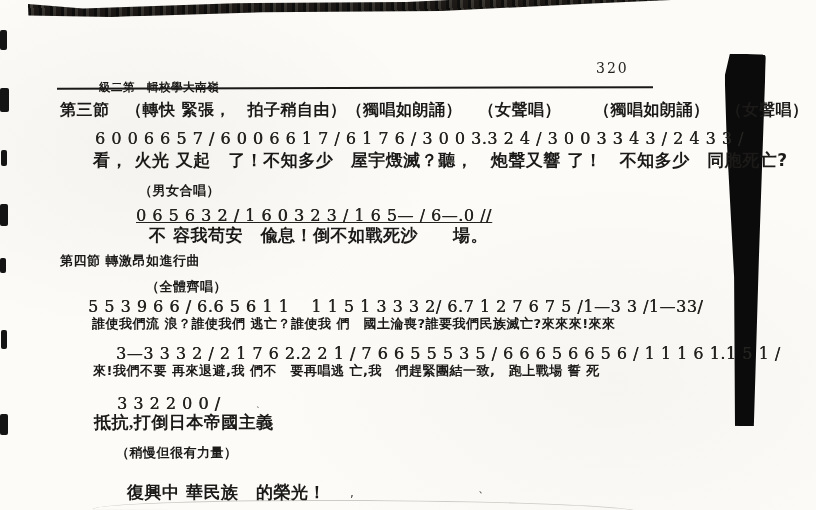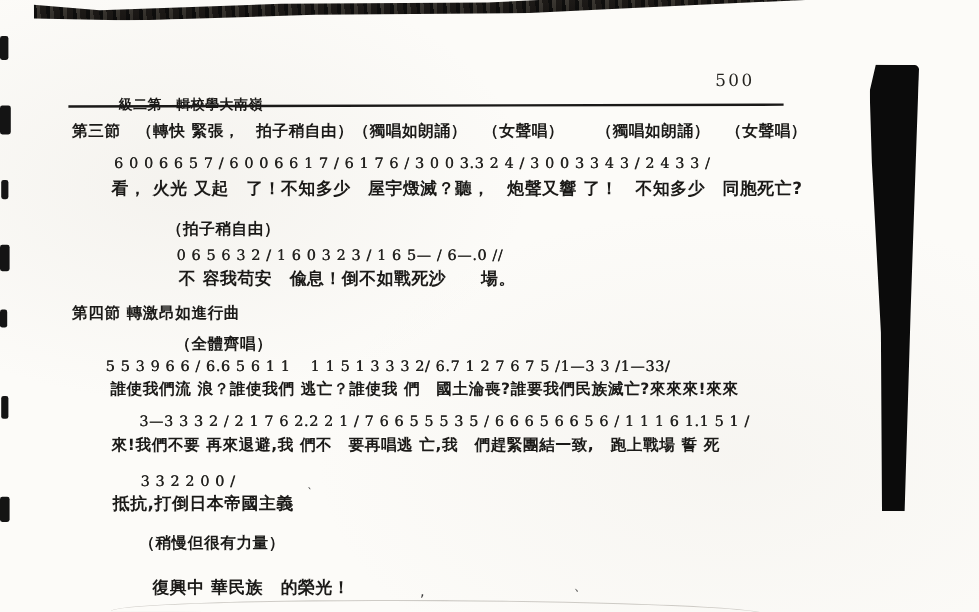--- a/index.html
+++ b/index.html
@@ -56,42 +56,42 @@
   .rule {
     position: absolute; left: 57px; top: 87px; width: 596px; height: 2px;
     background: #1a1918; transform: rotate(-0.15deg);
   }
   .booklet  { left: 99px; top: 64px; font-size: 11.5px; margin-top: 16px; }
   .pageno   { left: 596px; top: 60px; font-size: 14px; color: #24231f;
               font-family: "DejaVu Serif", serif; letter-spacing: 2px; }
 
   .notation {
     font-family: "DejaVu Serif", serif;
-    color: #242320; font-size: 12px; letter-spacing: 0.5px;
+    color: #242320; font-size: 16px; letter-spacing: 0.5px;
     text-shadow: 0.3px 0 0 #242320;
   }
-  .lyrics   { font-size: 14px; }
+  .lyrics   { font-size: 17px; }
   .label    { font-size: 13px; }
-  .heading  { font-size: 13px; }
+  .heading  { font-size: 16px; }
 
   .s3-head  { left: 60px;  top: 100px; }
   .s3-n1    { left: 95px;  top: 129px; }
   .s3-l1    { left: 93px;  top: 149px; }
   .s3-duet  { left: 139px; top: 182px; }
-  .s3-n2    { left: 147px; top: 206px; }
+  .s3-n2    { left: 136px; top: 206px; text-decoration: underline; }
   .s3-l2    { left: 149px; top: 224px; }
 
   .s4-head  { left: 60px;  top: 252px; font-size: 13px; }
   .s4-tutti { left: 146px; top: 278px; }
   .s4-n1    { left: 88px;  top: 297px; }
   .s4-l1    { left: 92px;  top: 315px; font-size: 13px; }
   .s4-n2    { left: 116px; top: 344px; }
   .s4-l2    { left: 93px;  top: 362px; font-size: 13px; }
   .s4-n3    { left: 117px; top: 394px; text-align: right; }
-  .s4-l3    { left: 94px;  top: 411px; }
+  .s4-l3    { left: 94px;  top: 411px; font-family: Liberation Serif, serif; }
   .s4-tempo { left: 116px; top: 444px; }
   .s4-n4    { left: 127px; top: 463px; }
   .s4-l4    { left: 127px; top: 481px; }
 </style>
 </head>
 <body>
 
 <div class="sheet">
 
   <div class="top-band"></div>
@@ -102,27 +102,27 @@
   <div class="edge-mark m4"></div>
   <div class="edge-mark m5"></div>
   <div class="edge-mark m6"></div>
   <div class="edge-mark m7"></div>
   <div class="bottom-scuff"></div>
   <div class="speck" style="left:350px; top:486px;">,</div>
   <div class="speck" style="left:478px; top:480px;">、</div>
   <div class="speck" style="left:256px; top:406px; font-size:9px;">`</div>
 
   <div class="abs cjk booklet">級二第　輯校學大南嶺</div>
-  <div class="abs pageno">500</div>
+  <div class="abs pageno">320</div>
   <div class="rule"></div>
 
   <div class="abs cjk heading s3-head">第三節　（轉快 緊張，　拍子稍自由）（獨唱如朗誦）　（女聲唱）　　（獨唱如朗誦）　（女聲唱）</div>
   <div class="abs notation s3-n1">6 0 0 6 6 5 7 / 6 0 0 6 6 1 7 / 6 1 7 6 / 3 0 0 3.3 2 4 / 3 0 0 3 3 4 3 / 2 4 3 3 /</div>
   <div class="abs cjk lyrics s3-l1">看， 火光 又起　了！不知多少　屋宇燬滅？聽，　炮聲又響 了！　不知多少　同胞死亡?</div>
-  <div class="abs cjk label s3-duet">（拍子稍自由）</div>
+  <div class="abs cjk label s3-duet">（男女合唱）</div>
   <div class="abs notation s3-n2">0 6 5 6 3 2 / 1 6 0 3 2 3 / 1 6 5— / 6—.0 //</div>
   <div class="abs cjk lyrics s3-l2">不 容我苟安　偸息！倒不如戰死沙　　場。</div>
 
   <div class="abs cjk heading s4-head">第四節 轉激昂如進行曲</div>
   <div class="abs cjk label s4-tutti">（全體齊唱）</div>
   <div class="abs notation s4-n1">5 5 3 9 6 6 / 6.6 5 6 1 1 　1 1 5 1 3 3 3 2/ 6.7 1 2 7 6 7 5 /1—3 3 /1—33/</div>
   <div class="abs cjk lyrics s4-l1">誰使我們流 浪？誰使我們 逃亡？誰使我 們　國土淪喪?誰要我們民族滅亡?來來來!來來</div>
   <div class="abs notation s4-n2">3—3 3 3 2 / 2 1 7 6 2.2 2 1 / 7 6 6 5 5 5 3 5 / 6 6 6 5 6 6 5 6 / 1 1 1 6 1.1 5 1 /</div>
   <div class="abs cjk lyrics s4-l2">來!我們不要 再來退避,我 們不　要再唱逃 亡,我　們趕緊團結一致,　跑上戰場 誓 死</div>
   <div class="abs notation s4-n3">3 3 2 2 0 0 /</div>

